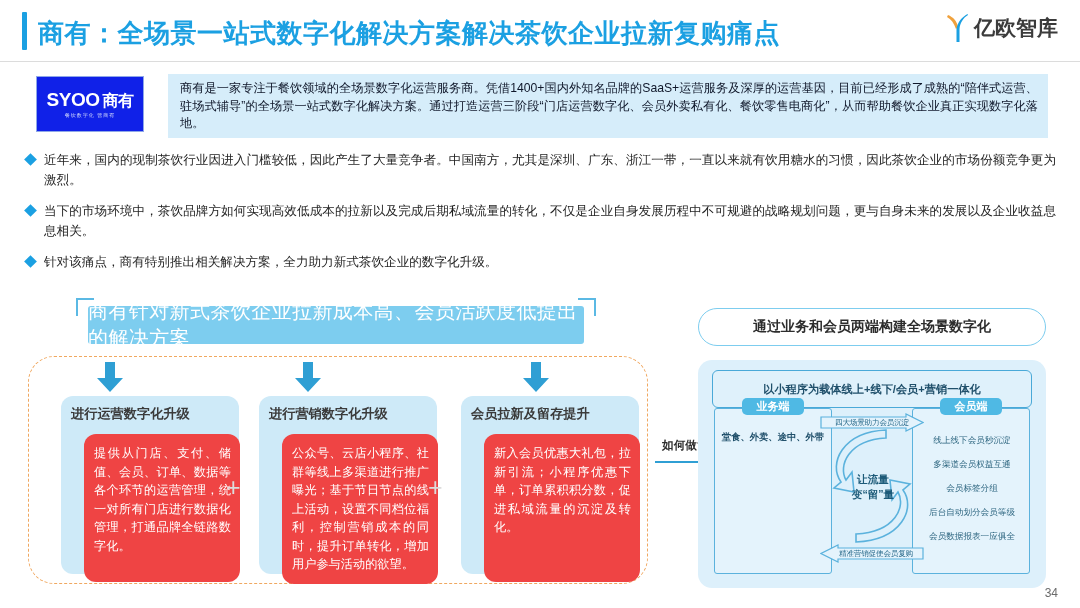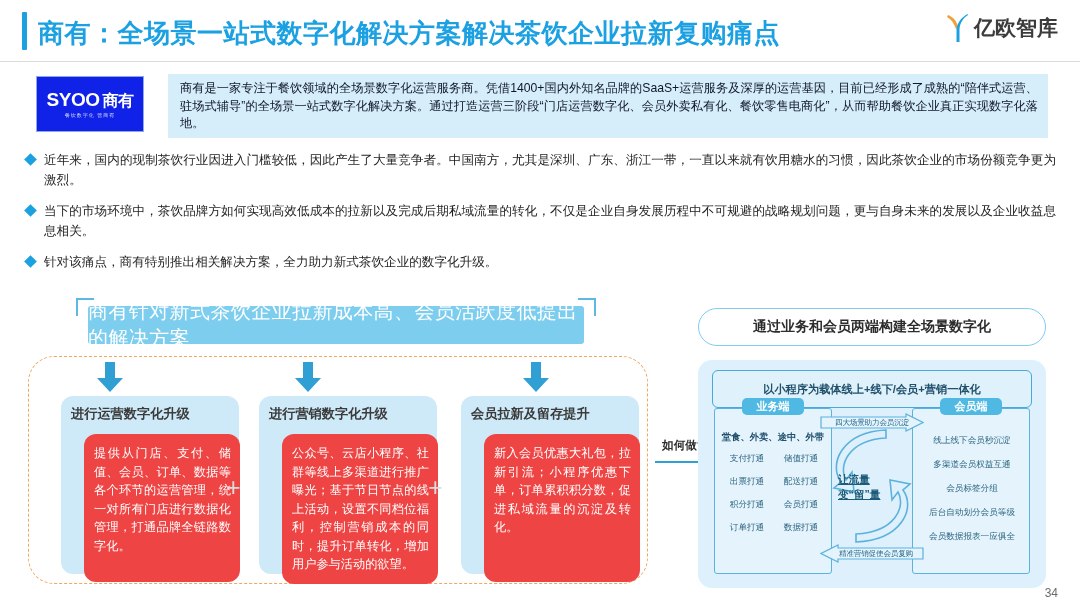--- a/index.html
+++ b/index.html
@@ -146,22 +146,22 @@
     display: grid; grid-template-columns: 1fr 1fr; row-gap: 11px; column-gap: 2px;
   }
   .kv-grid div { font-size: 8.6px; color: #2f6781; text-align: center; }
   .list-col {
     position: absolute; left: 4px; top: 26px; width: 110px;
     display: flex; flex-direction: column; gap: 12px; align-items: center; justify-content: flex-end;
   }
   .list-col div { font-size: 8.6px; color: #2f6781; text-align: center; }
 
   .cycle-label {
-    position: absolute; left: 140px; top: 112px; width: 70px; text-align: left;
-    font-size: 10.6px; font-weight: bold; color: #1d5b79; line-height: 15px; text-decoration: underline;
+    position: absolute; left: 140px; top: 112px; width: 70px; text-align: center;
+    font-size: 10.6px; font-weight: bold; color: #1d5b79; line-height: 15px;
   }
   .arrow-cap-top {
     position: absolute; left: 122px; top: 53px; width: 104px; height: 19px;
   }
   .arrow-cap-bottom {
     position: absolute; left: 122px; top: 184px; width: 104px; height: 19px;
   }
   .arrow-cap-text {
     position: absolute; left: 0; top: 0; width: 104px; height: 19px;
     display:flex; align-items:center; justify-content:center;
@@ -283,30 +283,20 @@
   <div class="right-panel">
     <div class="rp-subtitle">
       <span>以小程序为载体线上+线下/会员+营销一体化</span>
     </div>
 
     <div class="endbox left">
       <div class="endbox-chip">
         <span>业务端</span>
       </div>
       <div class="endbox-head">堂食、外卖、途中、外带</div>
-      <div class="kv-grid">
-        <div>支付打通</div>
-        <div>储值打通</div>
-        <div>出票打通</div>
-        <div>配送打通</div>
-        <div>积分打通</div>
-        <div>会员打通</div>
-        <div>订单打通</div>
-        <div>数据打通</div>
-      </div>
     </div>
 
     <div class="endbox right">
       <div class="endbox-chip">
         <span>会员端</span>
       </div>
       <div class="list-col">
         <div>线上线下会员秒沉淀</div>
         <div>多渠道会员权益互通</div>
         <div>会员标签分组</div>

